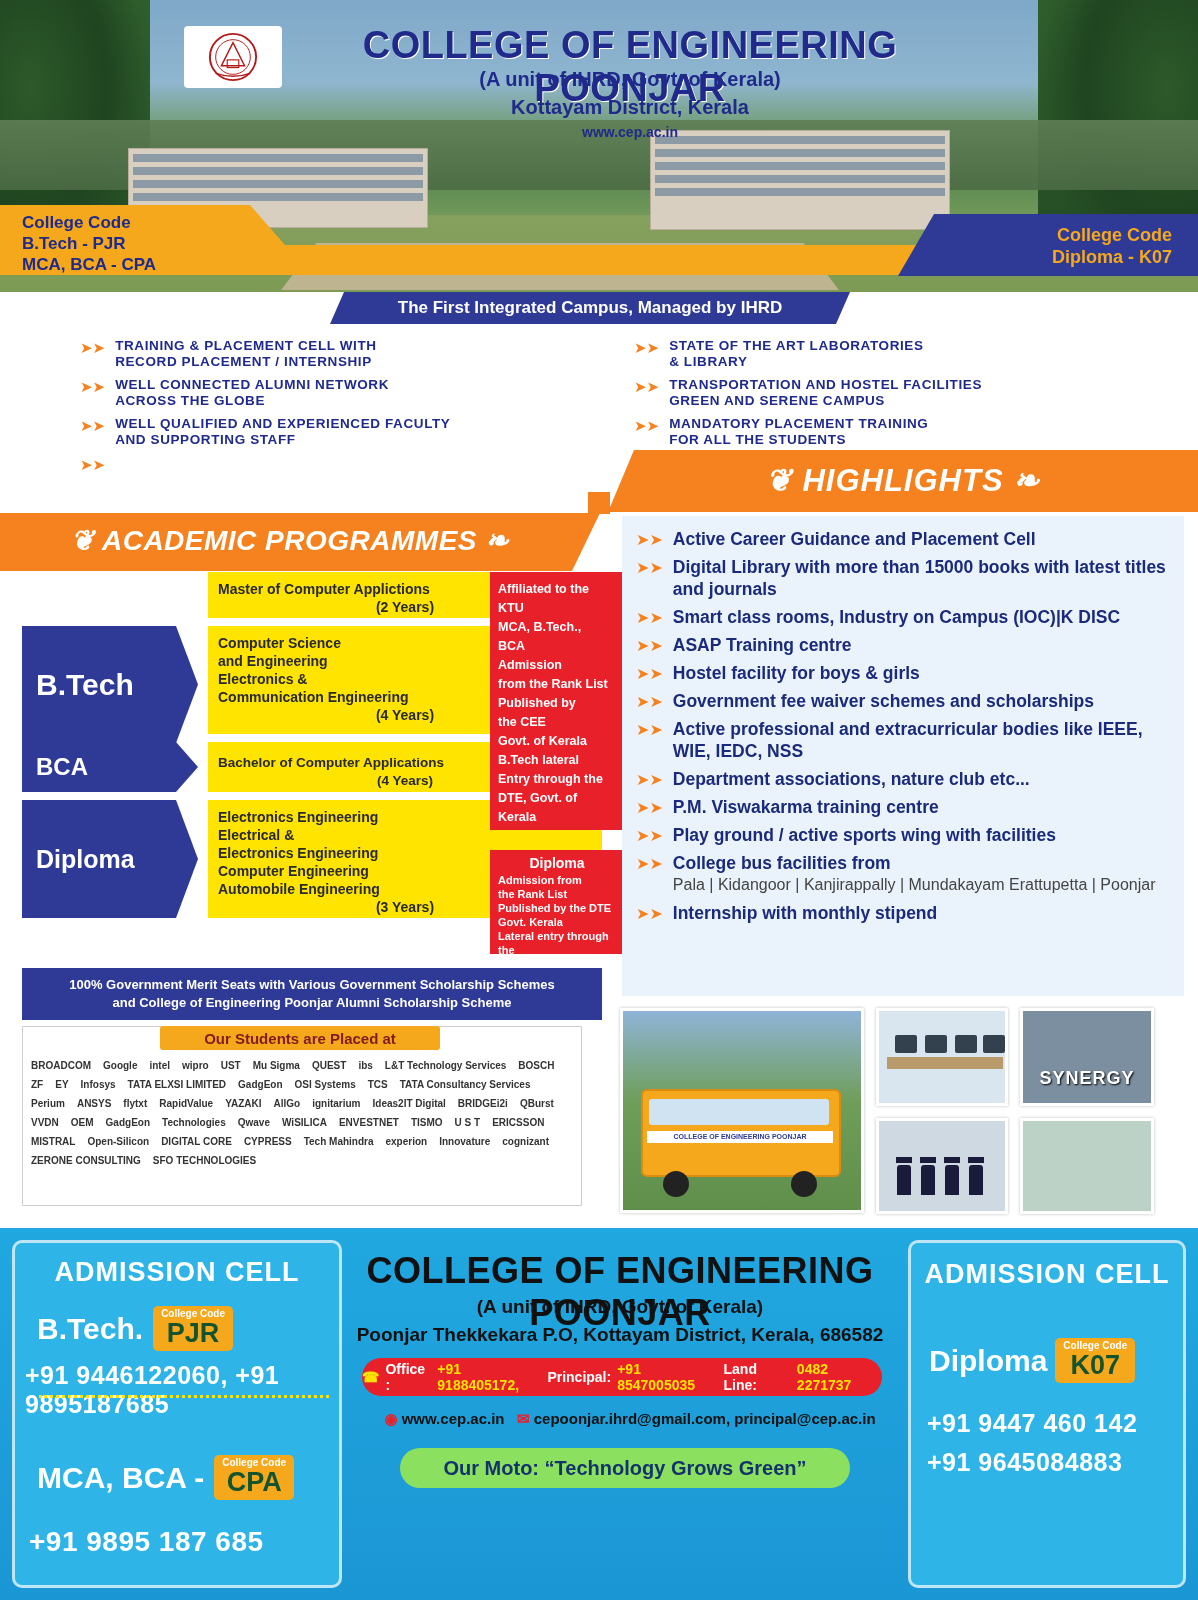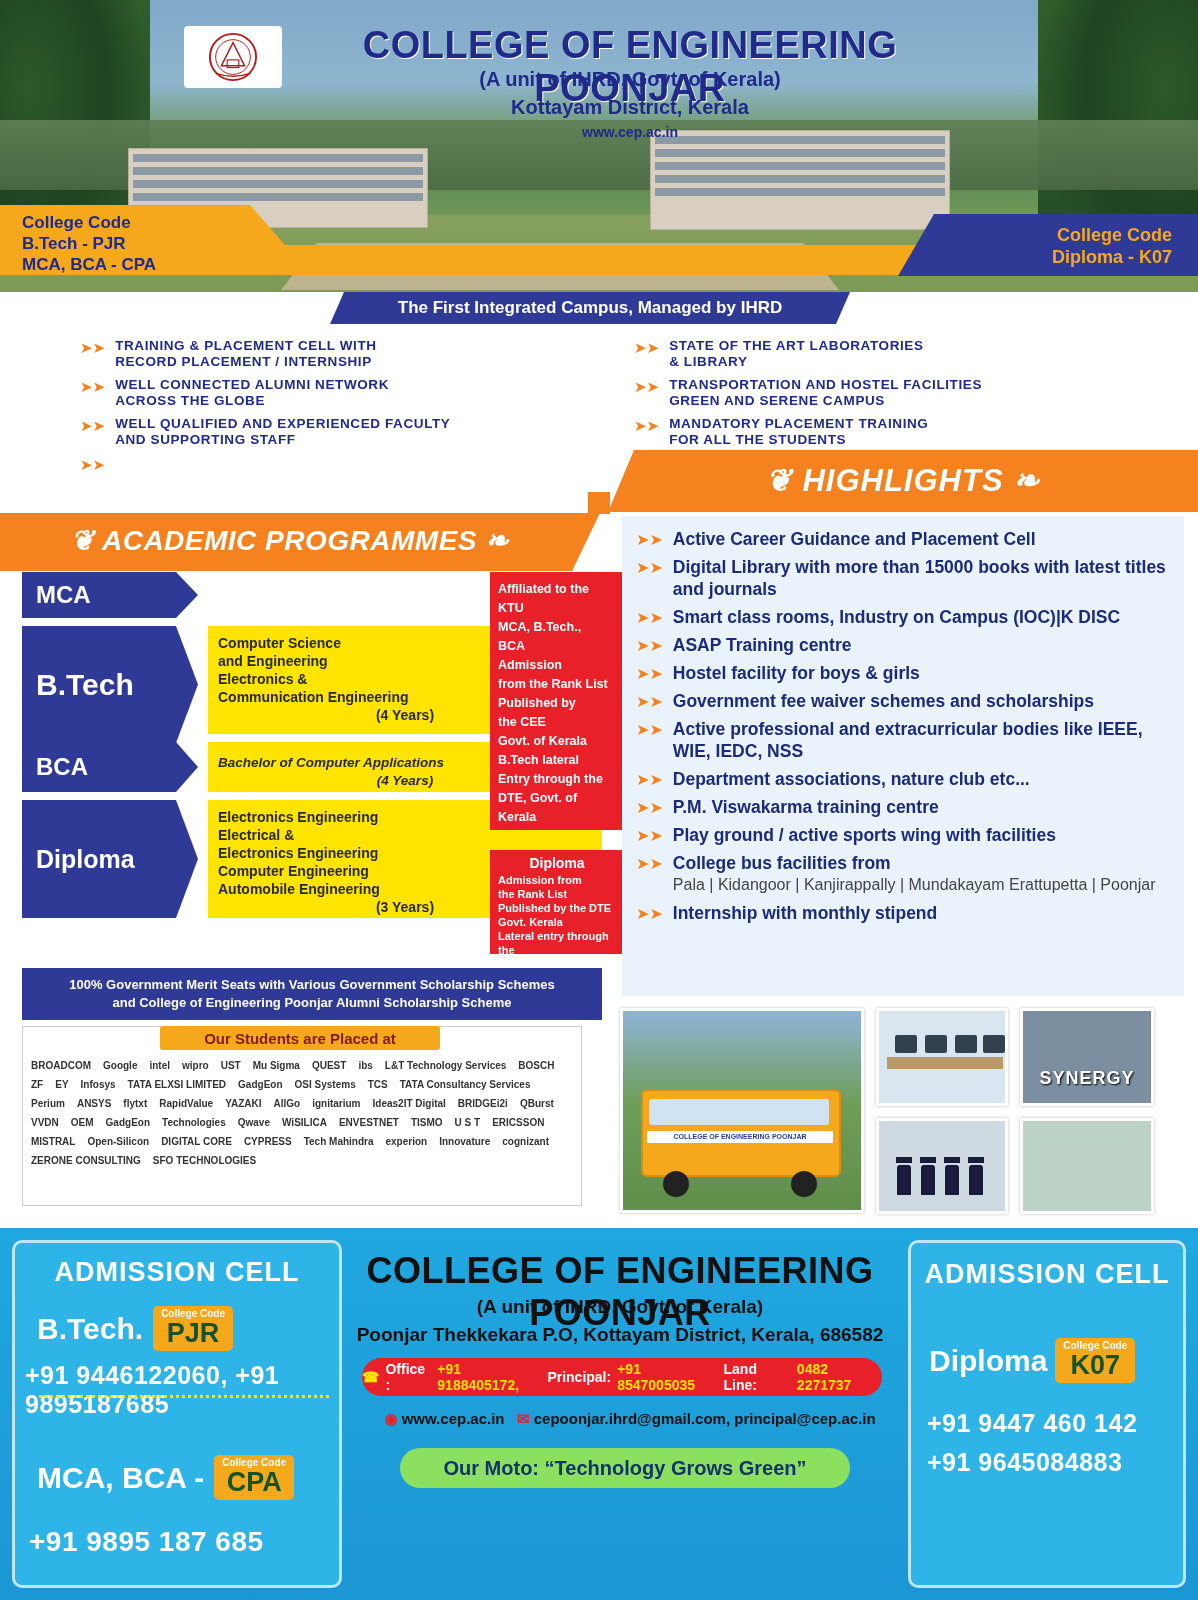--- a/index.html
+++ b/index.html
@@ -306,37 +306,40 @@
   <div class="acad-band"></div>
   <div class="acad-title">
     <span>❦</span>
     <span>ACADEMIC PROGRAMMES</span>
     <span>❧</span>
   </div>
 
   <div class="acad-wrap">
 
     <div class="prog-row" style="height:48px;">
-      <div class="prog-tag" style="width:176px; height:46px;">MCA</div>
+      <div class="prog-desc" style="margin-left:186px; height:46px;">
+        <div>Master of Computer Applictions</div>
+        <div style="text-align:center">(2 Years)</div>
+      </div>
     </div>
 
     <div class="prog-row" style="height:110px;">
       <div class="prog-tag" style="width:176px; height:117px; font-size:30px;">B.Tech</div>
       <div class="prog-desc" style="margin-left:186px; height:108px;">
         <div>Computer Science</div>
         <div>and Engineering</div>
         <div>Electronics &amp;</div>
         <div>Communication Engineering</div>
         <div style="text-align:center">(4 Years)</div>
       </div>
     </div>
 
     <div class="prog-row" style="height:52px;">
       <div class="prog-tag" style="width:176px; height:50px;">BCA</div>
-      <div class="prog-desc small" style="margin-left:186px; height:50px; padding-top:12px;font-style:italic;">
+      <div class="prog-desc small" style="margin-left:186px; height:50px; padding-top:12px;">
         <div>Bachelor of Computer Applications</div>
         <div style="text-align:center">(4 Years)</div>
       </div>
     </div>
 
     <div class="prog-row" style="height:120px;">
       <div class="prog-tag" style="width:176px; height:118px; font-size:25px;">Diploma</div>
       <div class="prog-desc" style="margin-left:186px; height:118px;">
         <div>Electronics Engineering</div>
         <div>Electrical &amp;</div>

